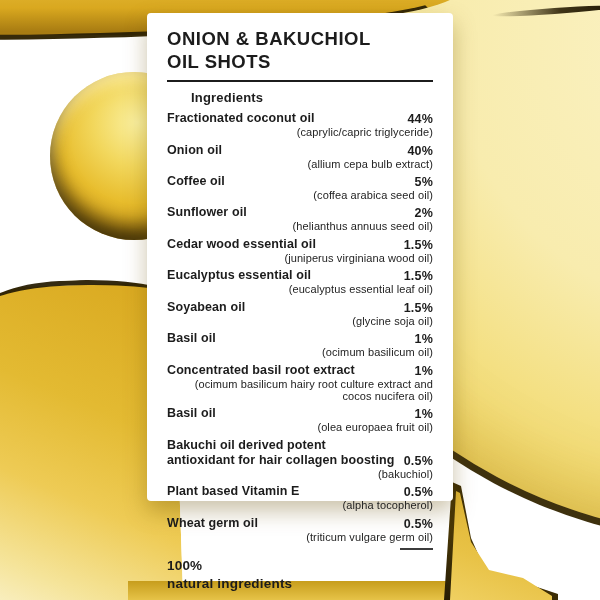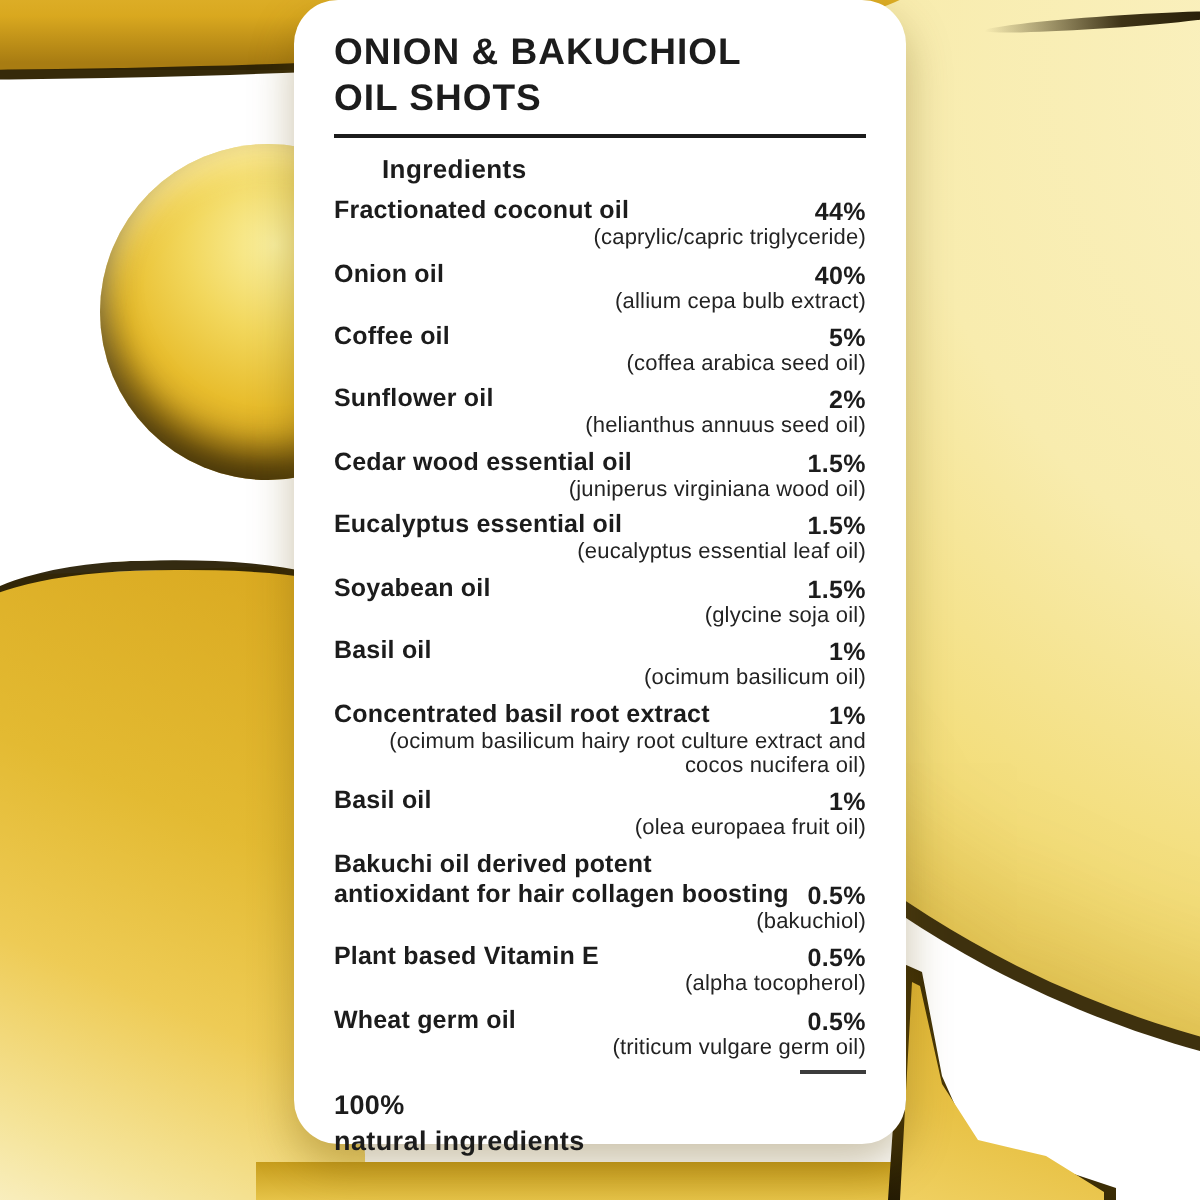--- a/index.html
+++ b/index.html
@@ -48,22 +48,22 @@
     clip-path:polygon(12px 12px,21px 16px,31px 68px,47px 104px,82px 112px,118px 124px,118px 130px,4px 130px);
   }
   .wedge-fill{
     position:absolute;inset:0;
     background:linear-gradient(200deg,#d8a81f,#e8c246 70%,#f0d163);
     clip-path:polygon(16px 21px,20px 23px,31px 72px,49px 100px,83px 108px,112px 126px,112px 130px,10px 130px);
   }
 
   
   .card{
-    position:absolute;left:147px;top:0;width:306px;height:572px;z-index:5;
-    background:var(--card-bg);border-radius:22px;
+    position:absolute;left:147px;top:13px;width:306px;height:488px;z-index:5;
+    background:var(--card-bg);border-radius:4px;
     box-shadow:0 10px 22px rgba(105,80,10,.35);
     padding:15px 20px 0 20px;box-sizing:border-box;
     color:var(--text);
   }
   .title{font-size:18.5px;font-weight:700;letter-spacing:.5px;line-height:1.22;}
   .title-divider{height:2px;background:var(--text);margin:7px 0 8px 0;}
   .ingredients-heading{font-size:13px;font-weight:700;letter-spacing:.2px;margin:0 0 6px 0;padding-left:24px;}
   .item{margin-bottom:4px;}
   .row-top{display:flex;justify-content:space-between;align-items:flex-end;}
   .iname{font-size:12.5px;font-weight:700;line-height:1.2;letter-spacing:.1px;white-space:pre-line;max-width:250px;}

